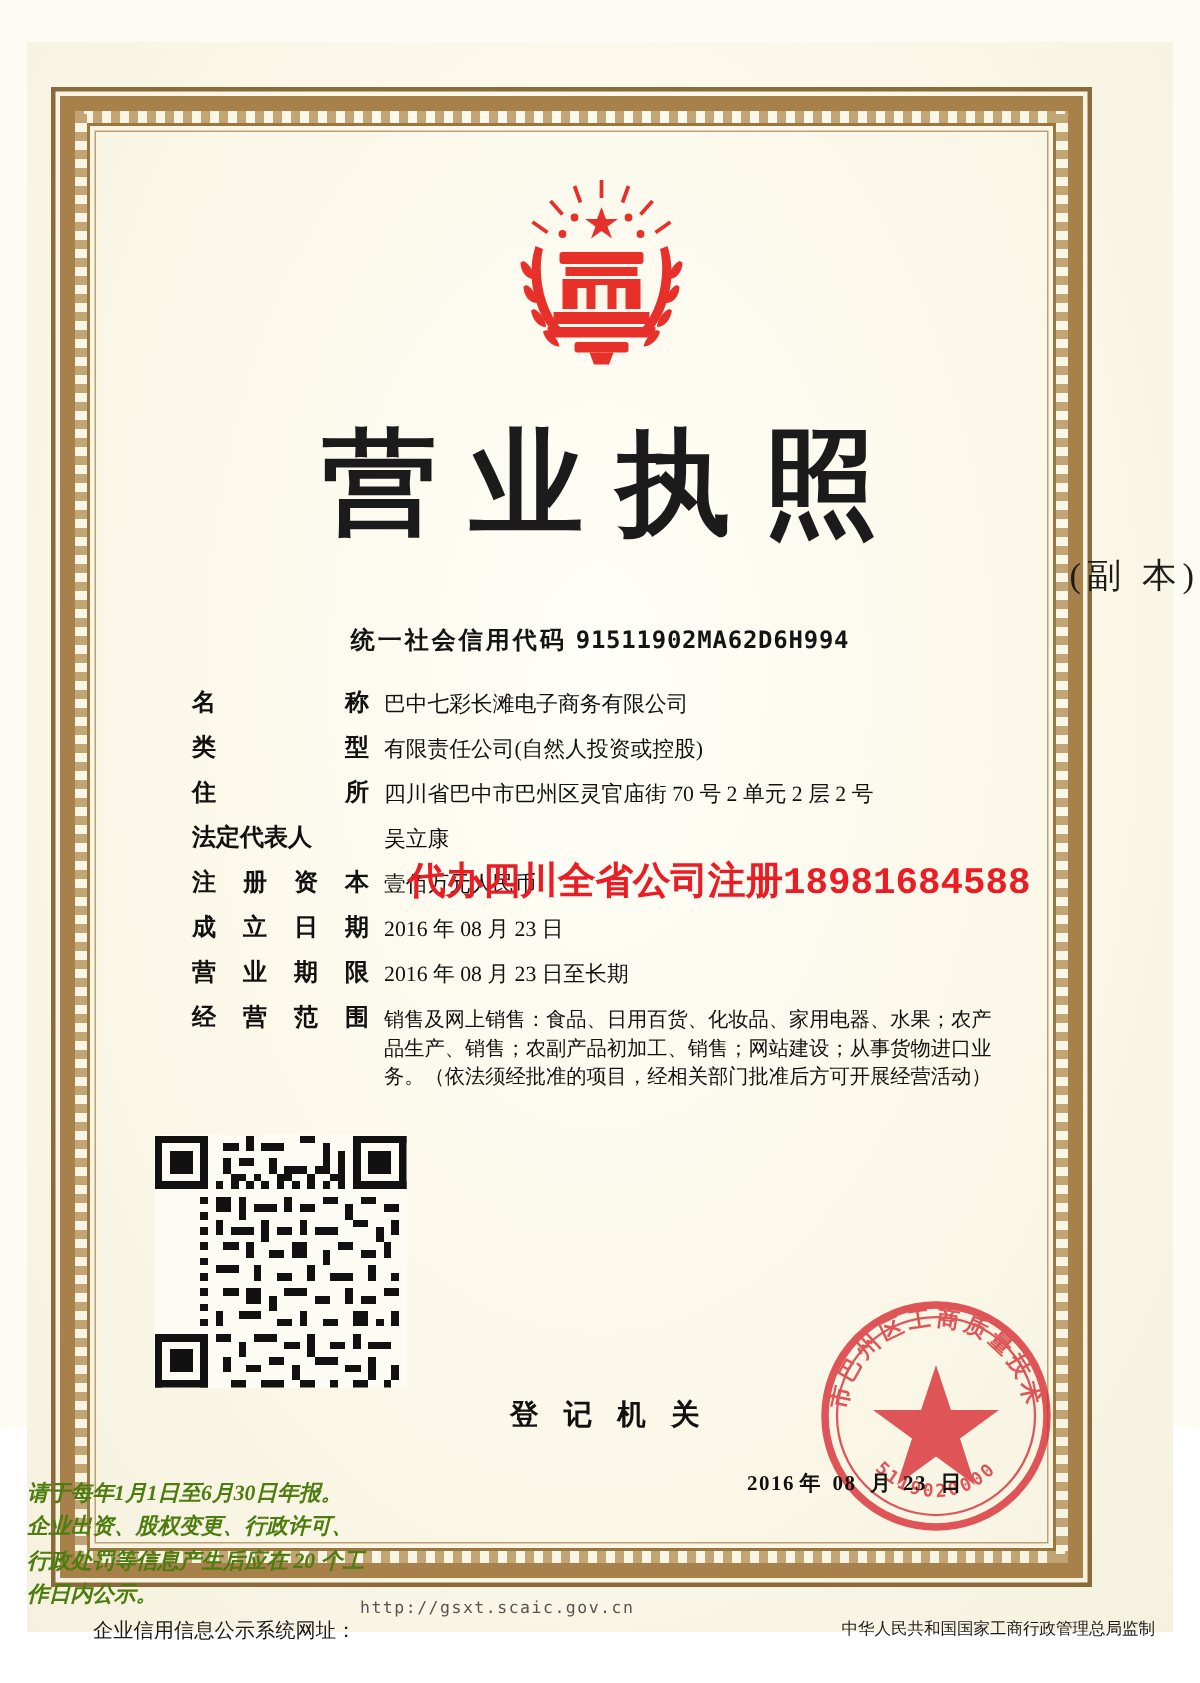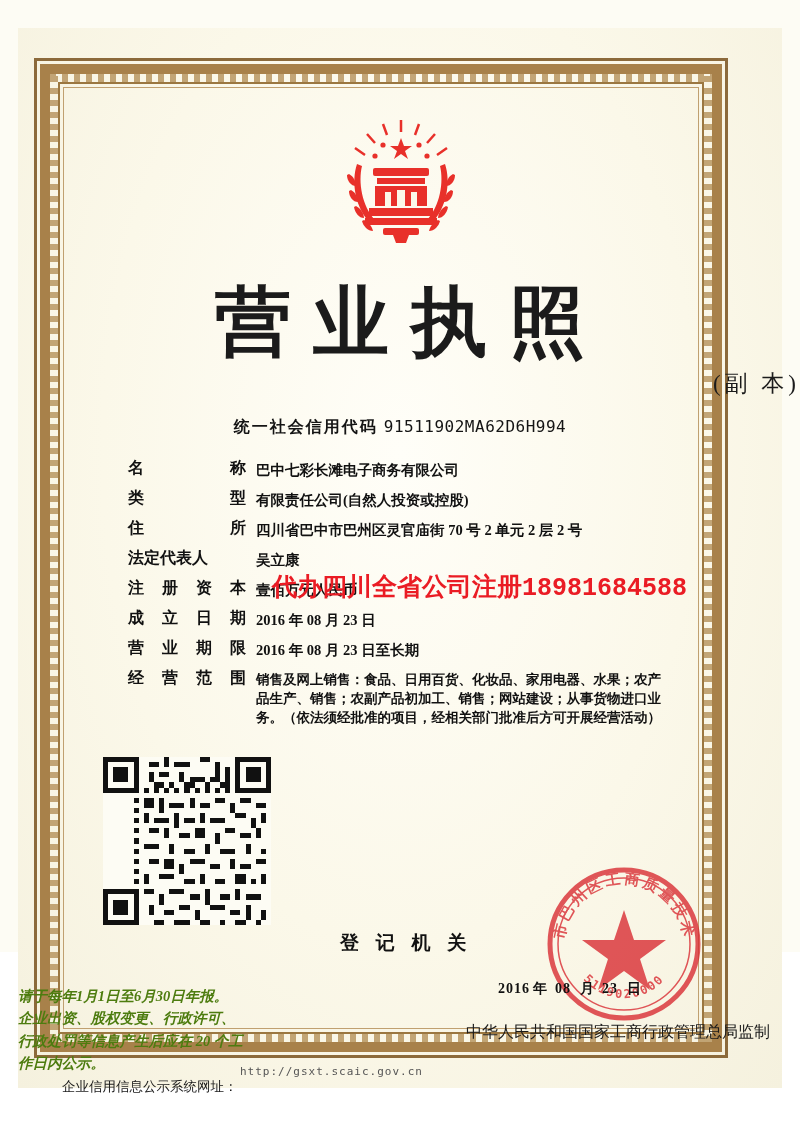--- a/index.html
+++ b/index.html
@@ -108,21 +108,21 @@
     width: 800px;
     text-align: center;
     font-size: 16px;
     letter-spacing: 2px;
     color: #141414;
     font-weight: bold;
   }
   .credit-code .num {
     font-family: "DejaVu Sans Mono", monospace;
     letter-spacing: 0.5px;
-    font-weight: normal;
+    font-weight: bold;
   }
 
   
   .fields {
     position: absolute;
     left: 128px; top: 458px;
     width: 540px;
   }
   .row {
     display: flex;
@@ -139,21 +139,21 @@
     display: flex;
     justify-content: space-between;
     padding-right: 10px;
     box-sizing: border-box;
     letter-spacing: 0;
   }
   .label span { display: inline-block; }
   .value {
     font-size: 14.5px;
     color: #111;
-    font-weight: bold;
+    font-weight: normal;
     line-height: 1.42;
     padding-top: 2px;
     flex: 1;
   }
   .value.small { font-size: 13.5px; }
 
   
   .ad-text {
     position: absolute;
     left: 228px; top: 570px;
@@ -223,22 +223,22 @@
     margin-top: 13px;
   }
   .footer-left {
     position: absolute;
     left: 62px; top: 1078px;
     font-size: 13.5px;
     color: #1a1a1a;
   }
   .footer-right {
     position: absolute;
-    right: 30px; top: 1022px;
-    font-size: 16px;
+    right: 30px; top: 1078px;
+    font-size: 11px;
     color: #1a1a1a;
   }
 </style>
 </head>
 <body>
 
 <div class="page">
   <div class="paper"></div>
 
   <div class="frame-outer"></div>

